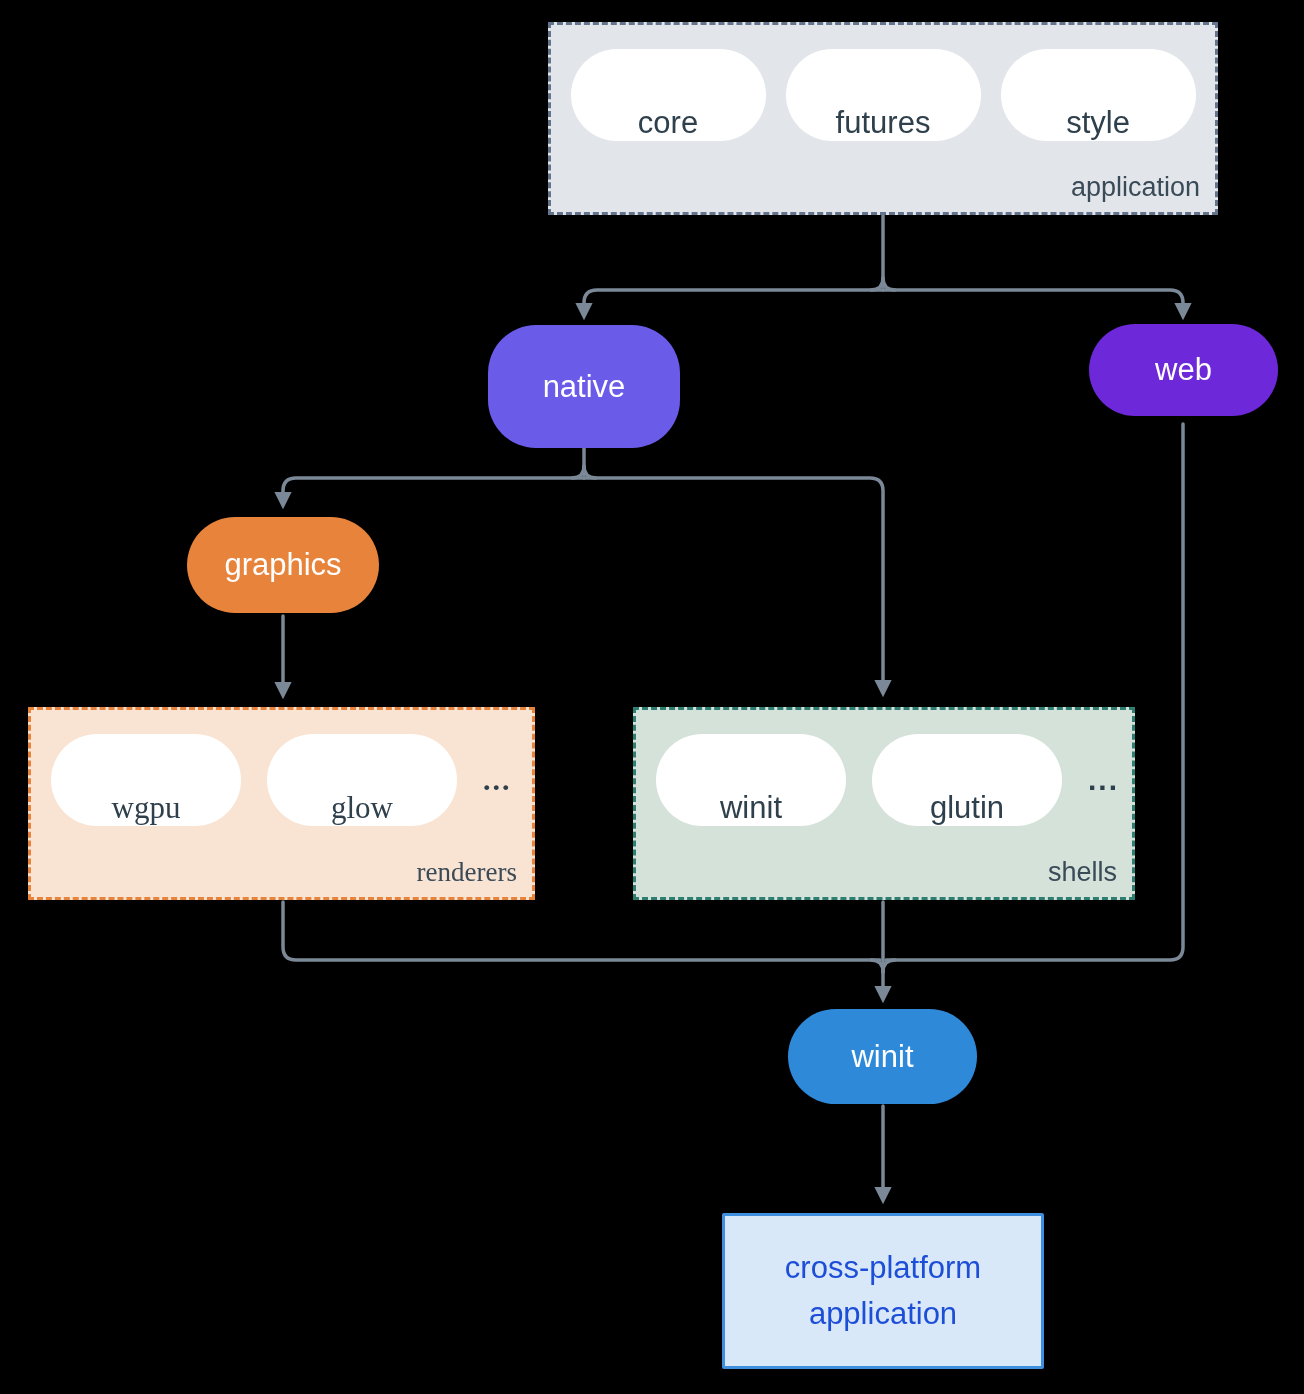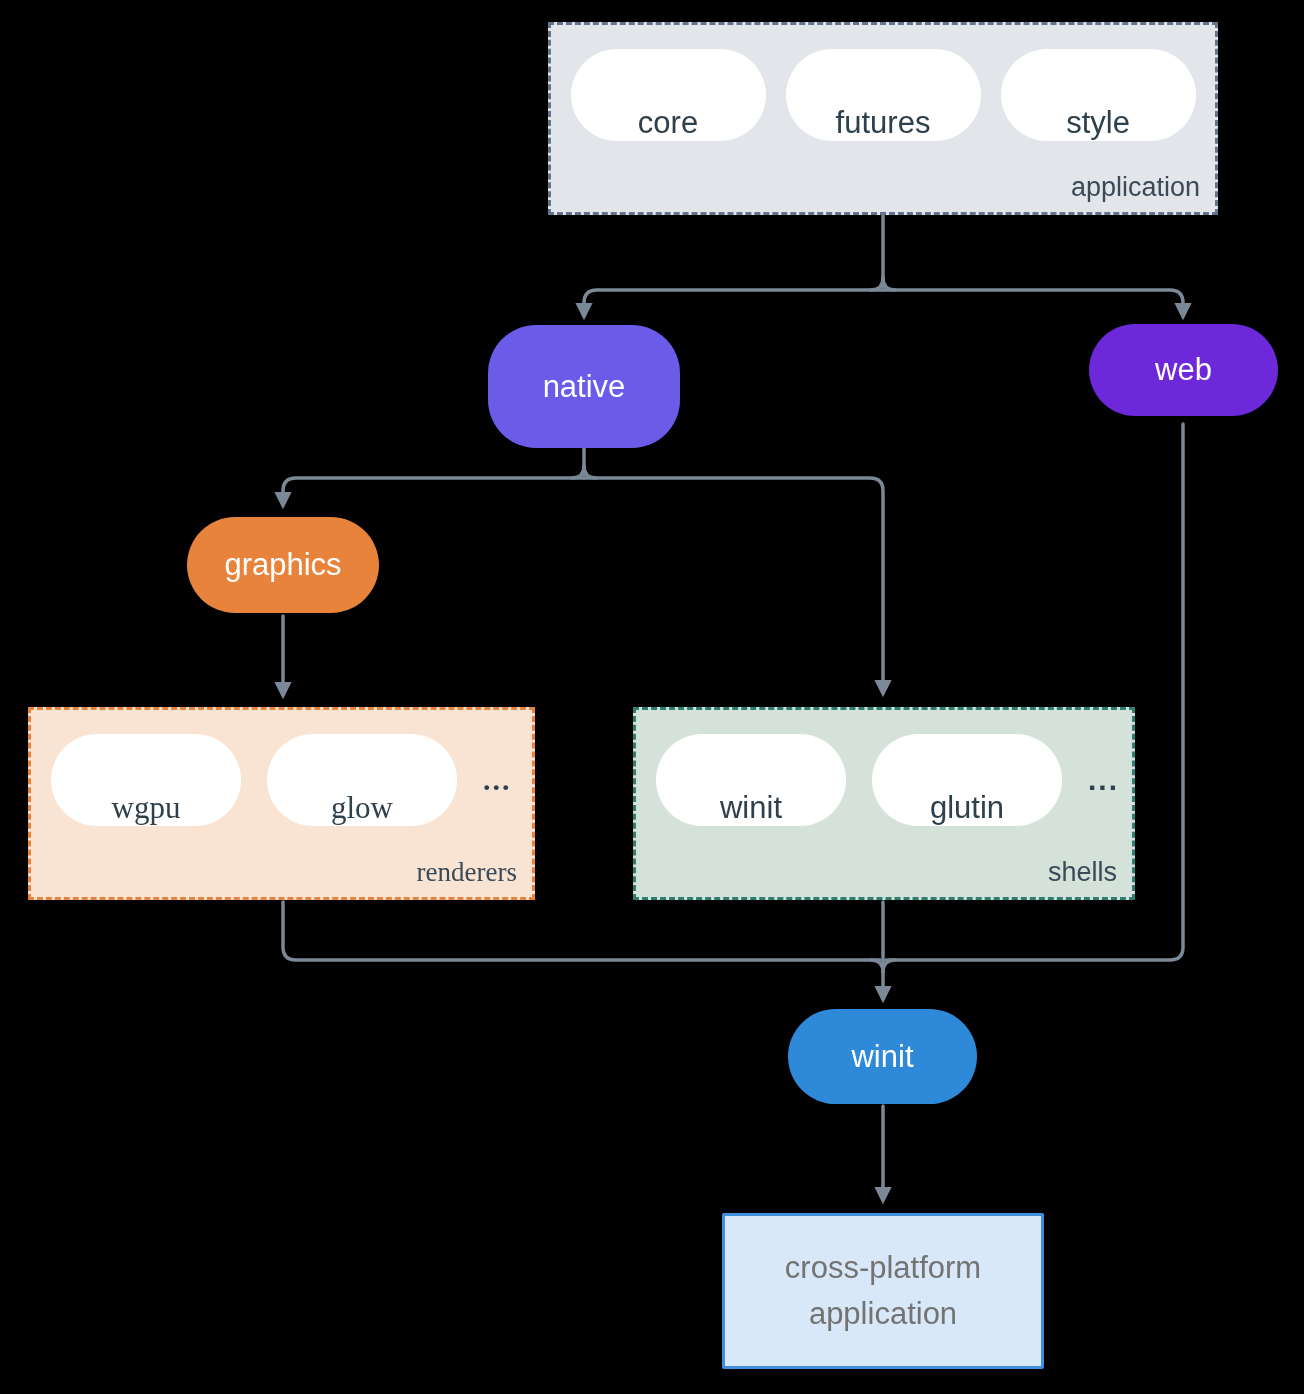--- a/index.html
+++ b/index.html
@@ -104,21 +104,21 @@
     position: absolute;
     left: 722px; top: 1213px; width: 322px; height: 156px;
     box-sizing: border-box;
     background: #d9e8f8;
     border: 3px solid #3f8fdf;
     border-radius: 2px;
     display: flex;
     flex-direction: column;
     align-items: center;
     justify-content: center;
-    color: #737373;
+    color: #1d4ed8;
     font-size: 31px;
     line-height: 1.5;
     text-align: center;
   }
 </style>
 </head>
 <body>
 
 <div class="canvas">
 

